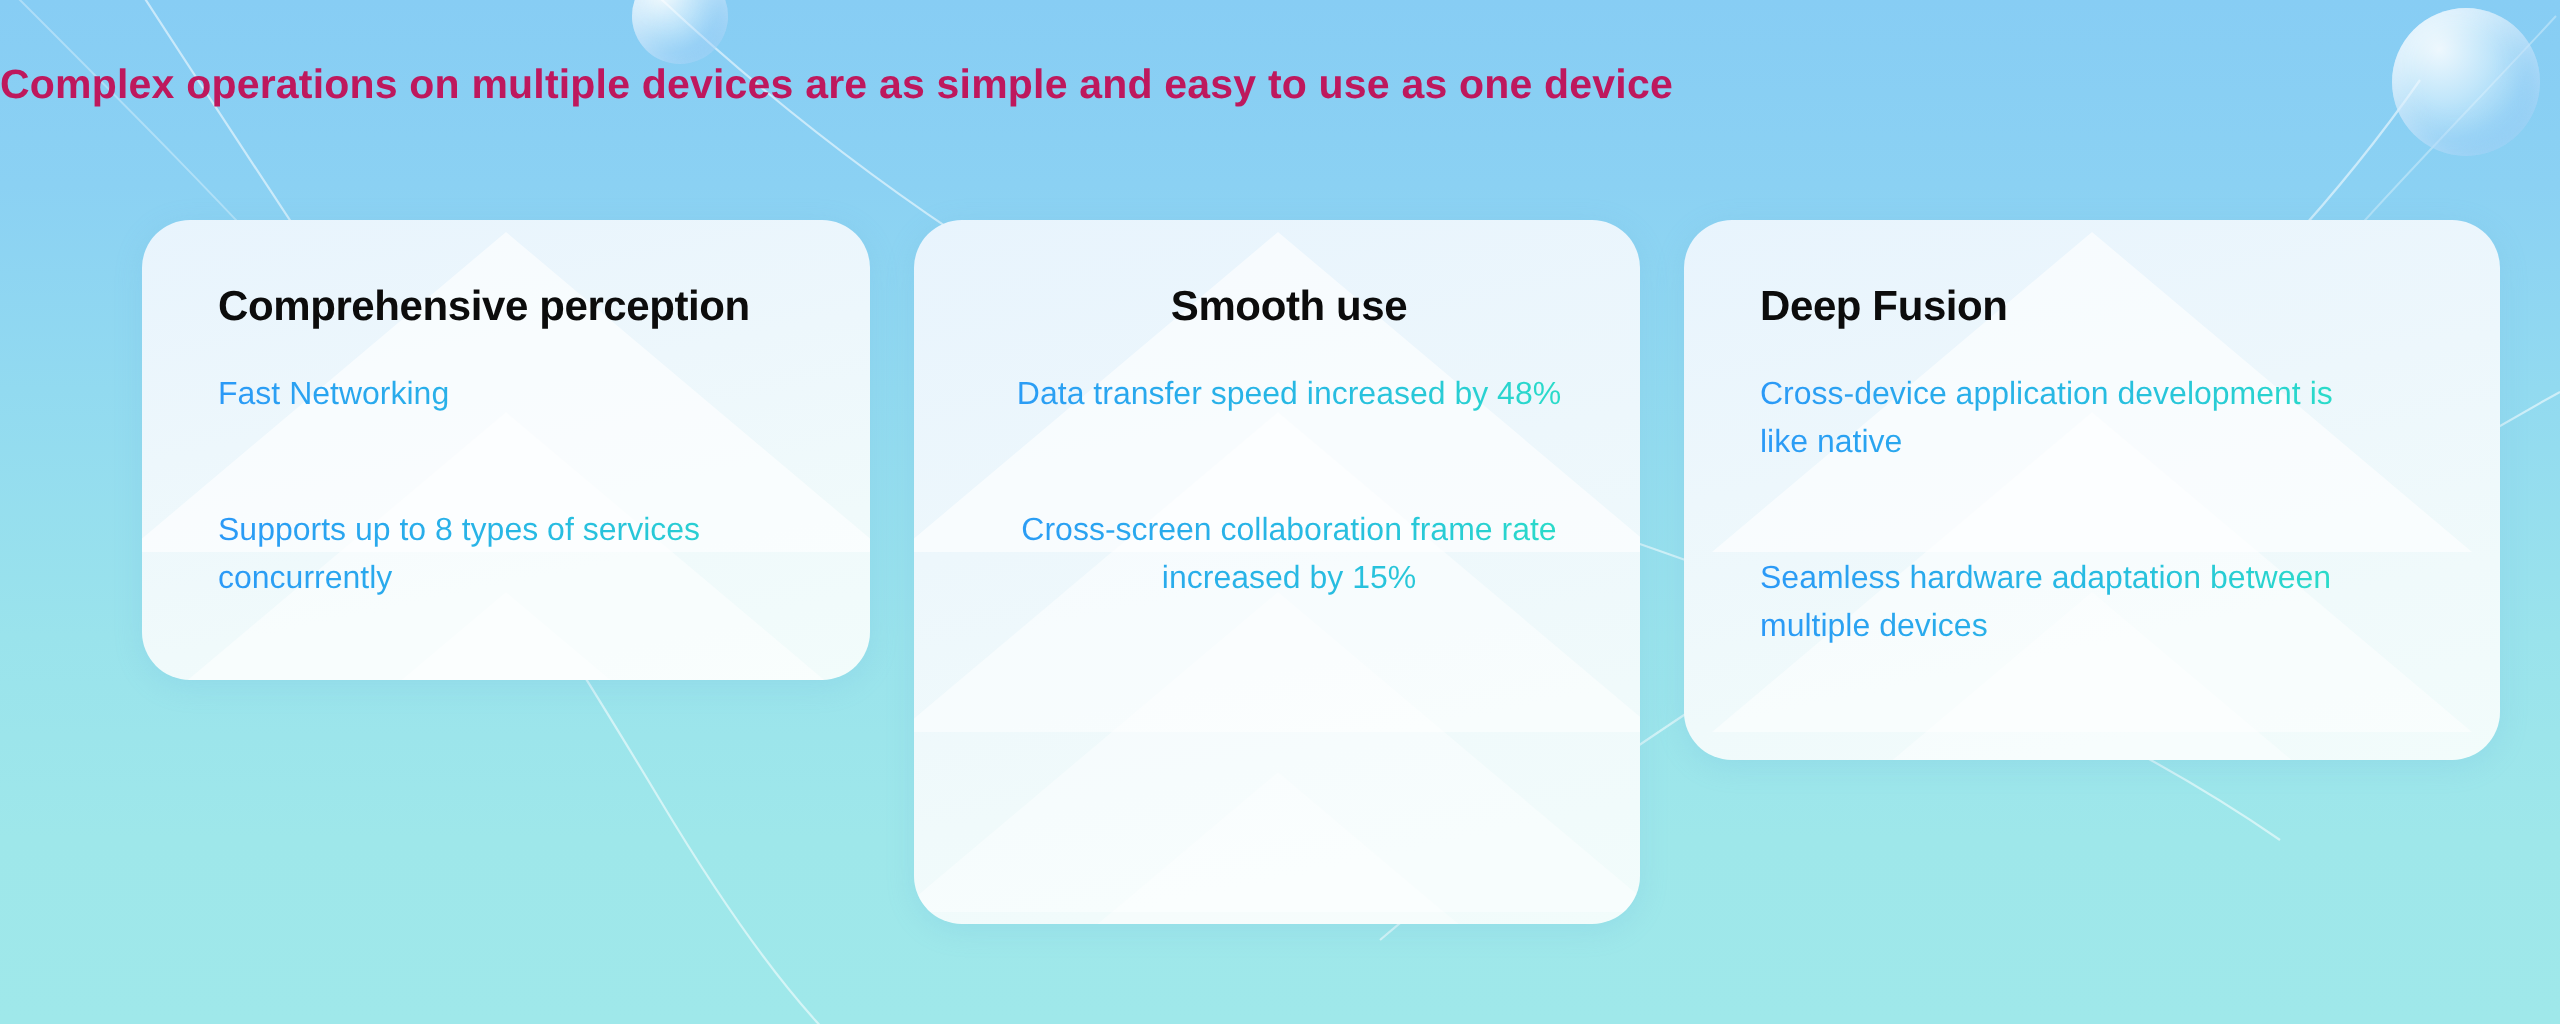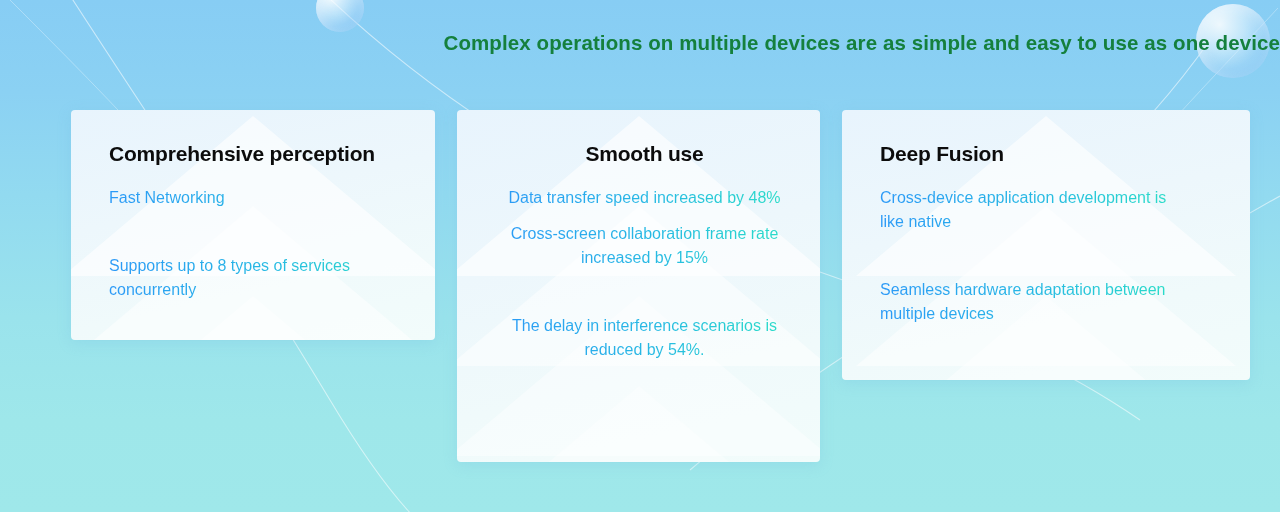--- a/index.html
+++ b/index.html
@@ -60,21 +60,21 @@
   }
 
   
   .cards-layer {
     position: absolute;
     inset: 0;
   }
 
   .card {
     position: absolute;
-    border-radius: 4px;
+    border-radius: 24px;
     overflow: hidden;
     background: linear-gradient(168deg,
         #E8F4FD 0%,
         #EDF7FC 40%,
         #F0FAFB 72%,
         #F2FCFB 100%);
     box-shadow: 0 3px 14px rgba(110,180,225,0.22);
     padding: 30px 26px 26px 38px;
   }
 
@@ -130,24 +130,24 @@
     max-width: 300px;
   }
   .feature:last-child { margin-bottom: 0; margin-top: 44px; }
 
   
   .headline {
     position: absolute;
     left: 0;
     top: 31px;
     width: 1280px;
-    text-align: right;
+    text-align: left;
     font-size: 20.5px;
     font-weight: bold;
-    color: #15803d;
+    color: #be185d;
     letter-spacing: 0.1px;
     z-index: 5;
   }
 </style>
 </head>
 <body>
 
 <div class="bg-deco">
   <svg width="1280" height="512" viewBox="0 0 1280 512">
     <g fill="none" stroke="#FFFFFF" stroke-opacity="0.55" stroke-width="1.1">
@@ -187,21 +187,20 @@
     <div class="chev-wrap">
       <span class="chev c1"></span>
         <span class="chev c2"></span>
       <span class="chev c3"></span>
         <span class="chev c4"></span>
     </div>
     <div class="card-inner">
       <div class="card-title">Smooth use</div>
       <div class="feature">Data transfer speed increased by 48%</div>
       <div class="feature">Cross-screen collaboration frame rate increased by 15%</div>
-      <div class="feature">The delay in interference scenarios is reduced by 54%.</div>
     </div>
   </div>
 
   <div class="card" id="card-3">
     <div class="chev-wrap">
       <span class="chev c1"></span>
         <span class="chev c2"></span>
       <span class="chev c3"></span>
     </div>
     <div class="card-inner">

